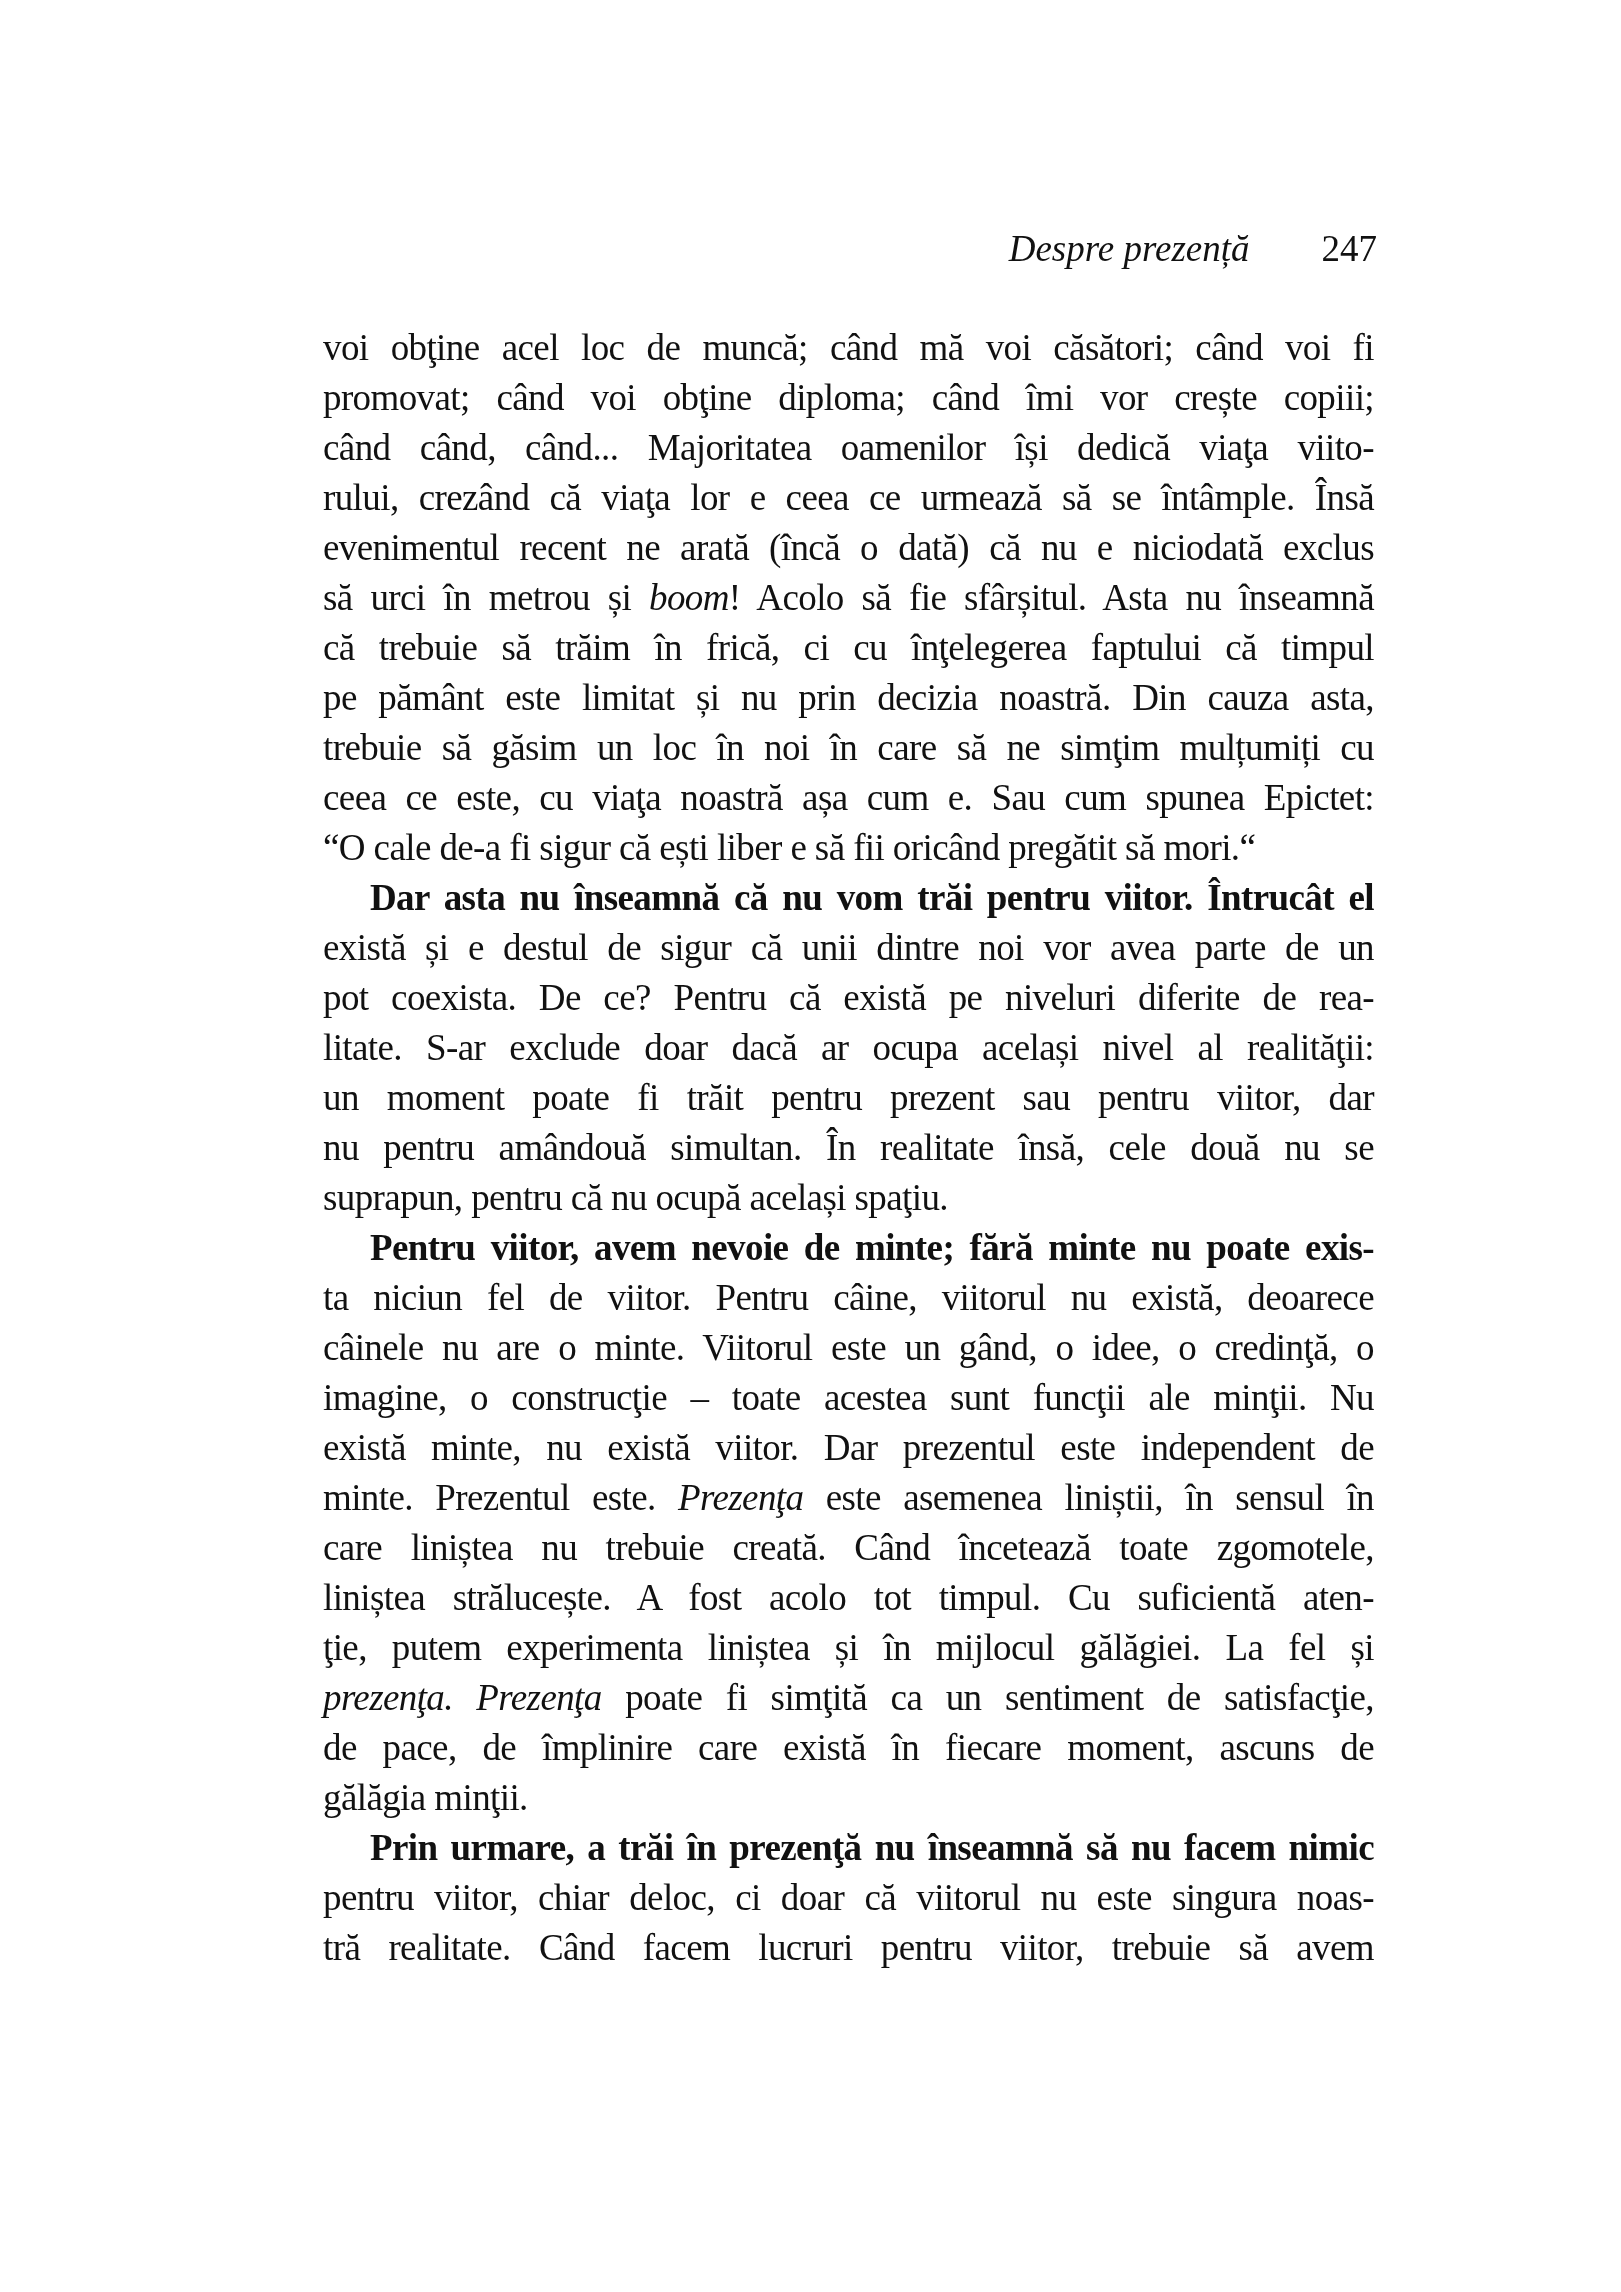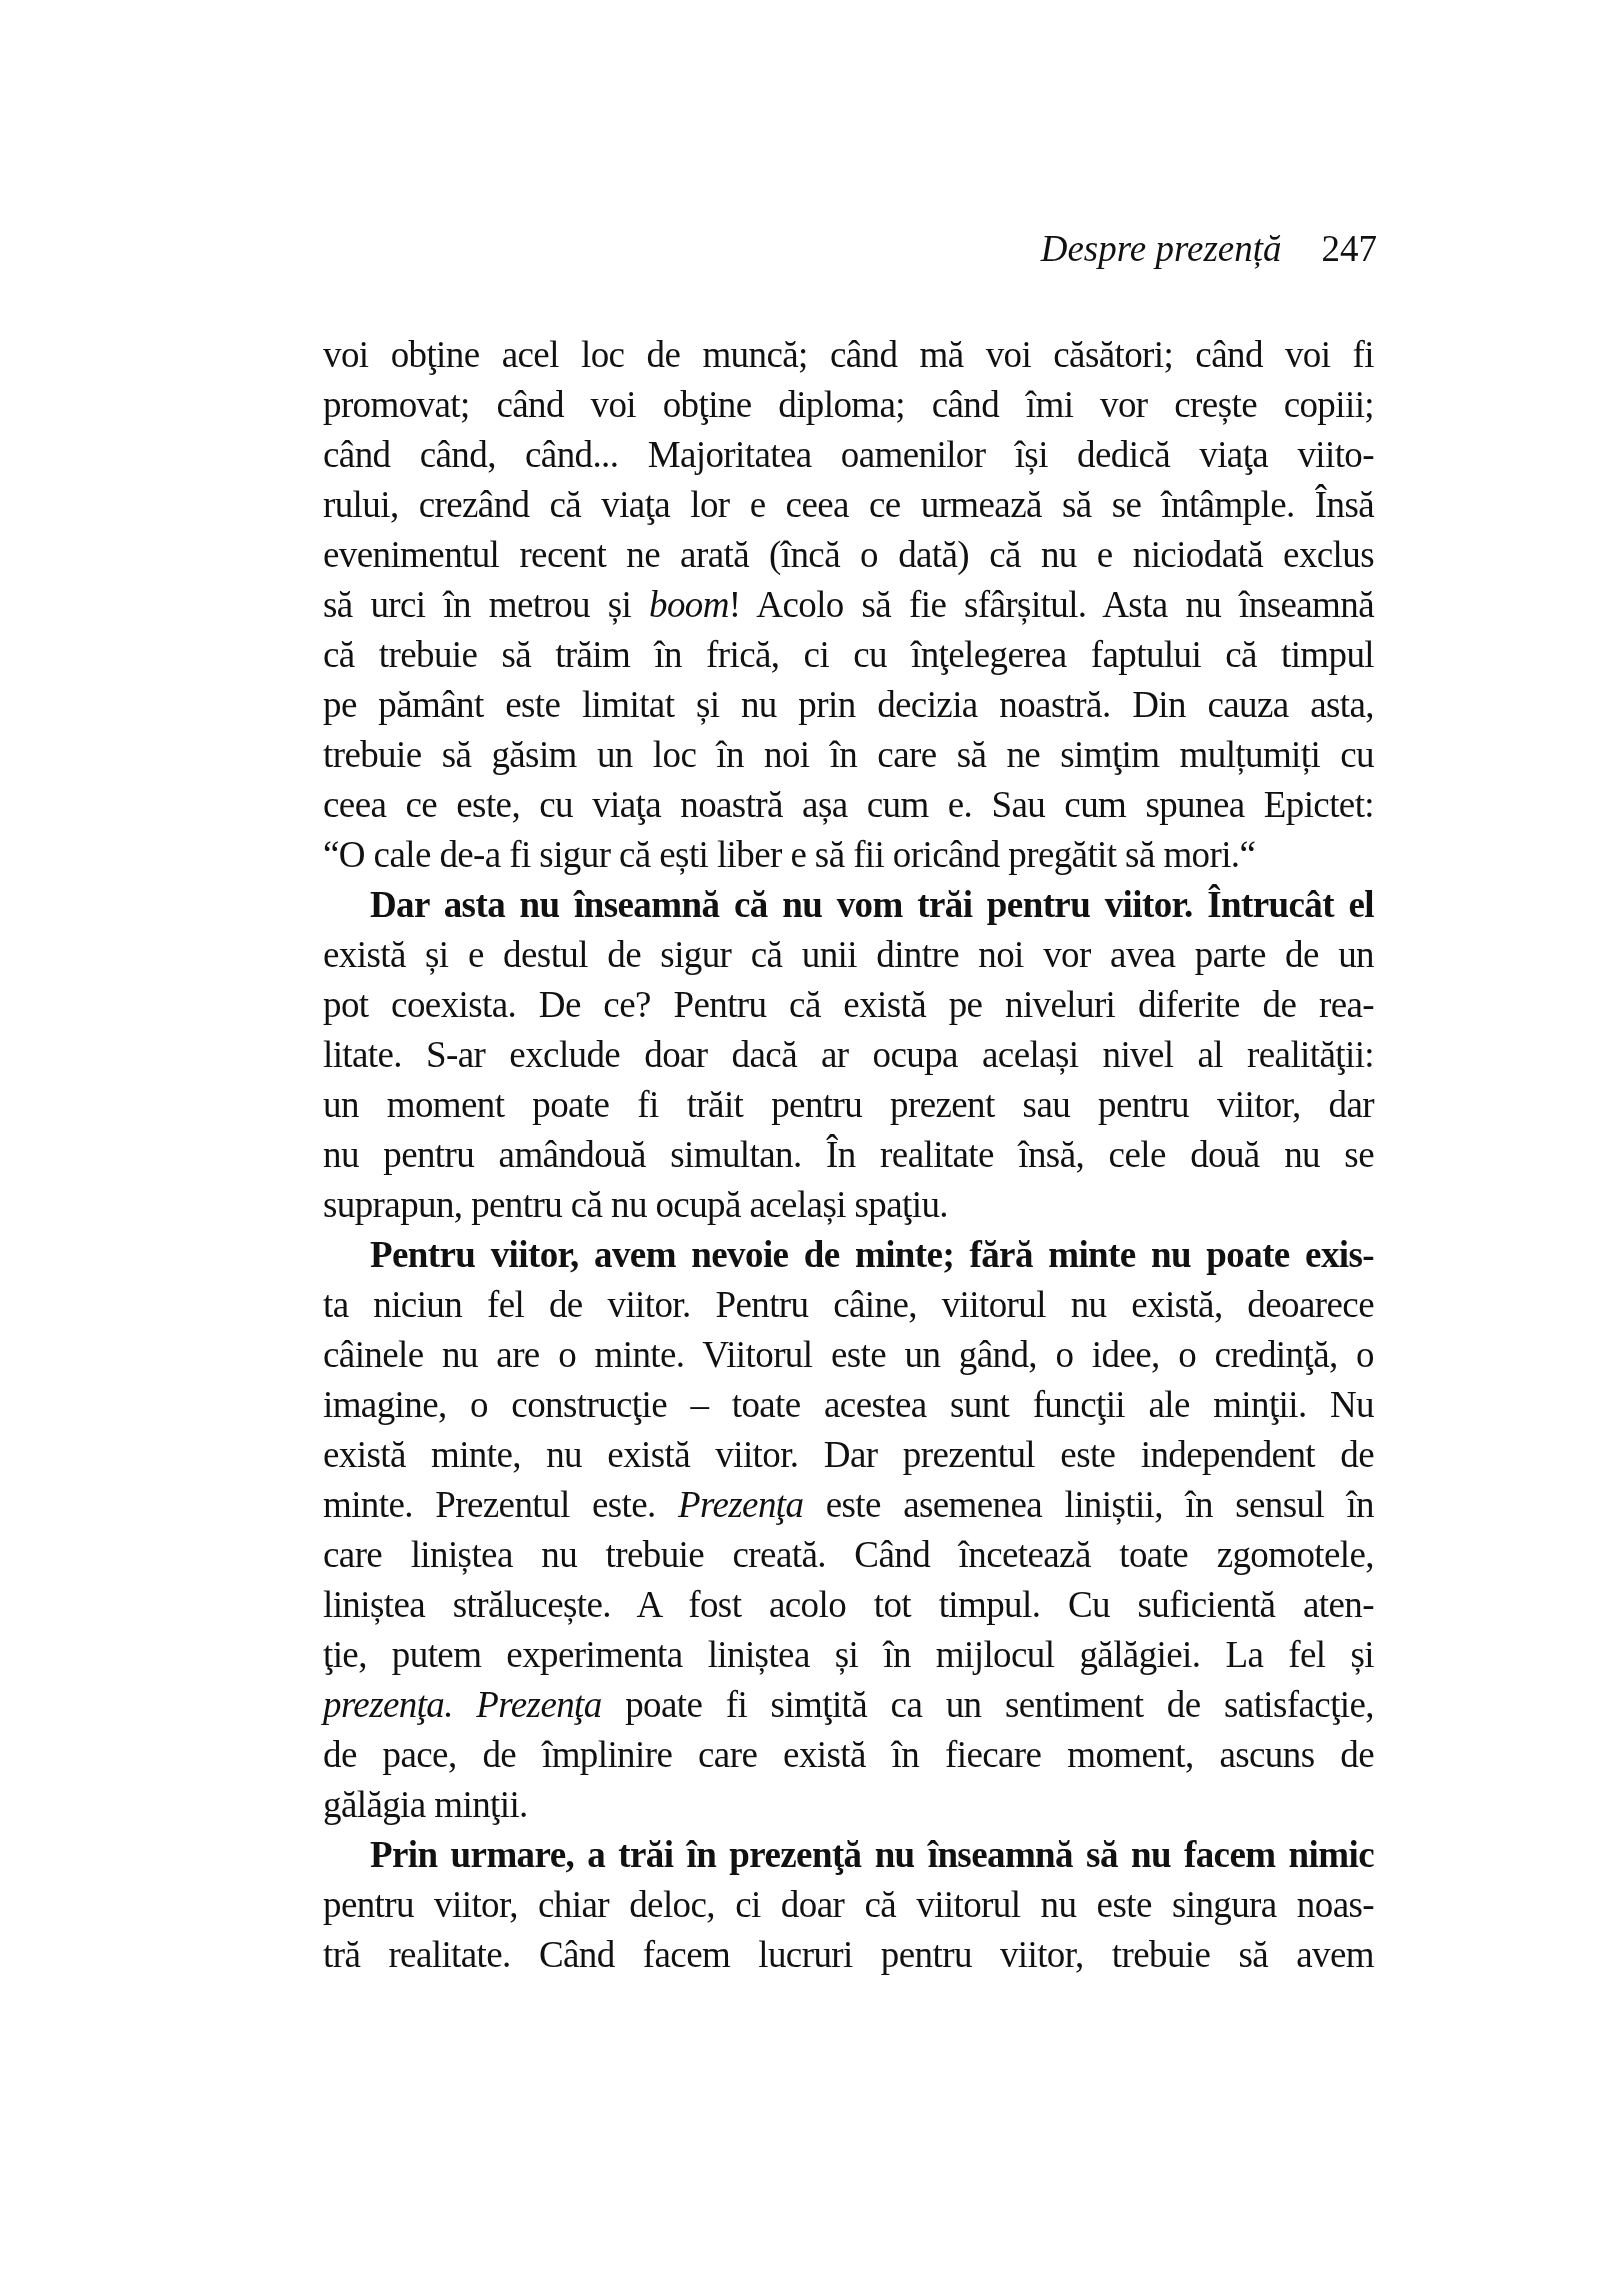--- a/index.html
+++ b/index.html
@@ -21,28 +21,28 @@
       left: 980px;
       width: 397px;
       height: 55px;
       display: flex;
       justify-content: flex-end;
       align-items: baseline;
       font-size: 37px;
     }
     .running-title {
       font-style: italic;
-      margin-right: 40px;
+      margin-right: 72px;
     }
     .page-number {
       font-weight: normal;
     }
     .text-block {
       position: absolute;
-      top: 330px;
+      top: 323px;
       left: 323px;
       width: 1051px;
       font-size: 37px;
       letter-spacing: -0.6px;
     }
     .line {
       height: 50px;
       line-height: 50px;
       white-space: nowrap;
       text-align: justify;

